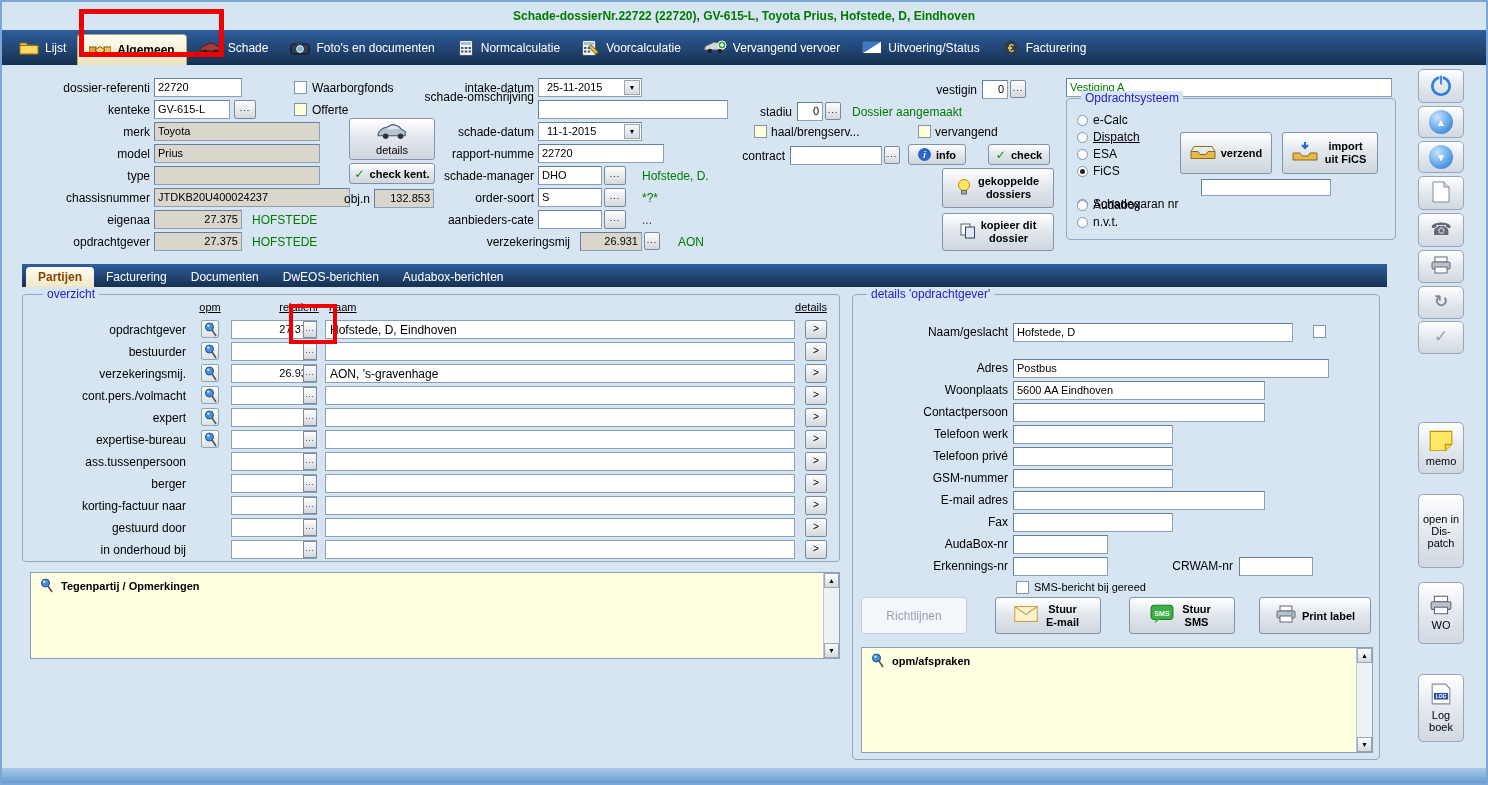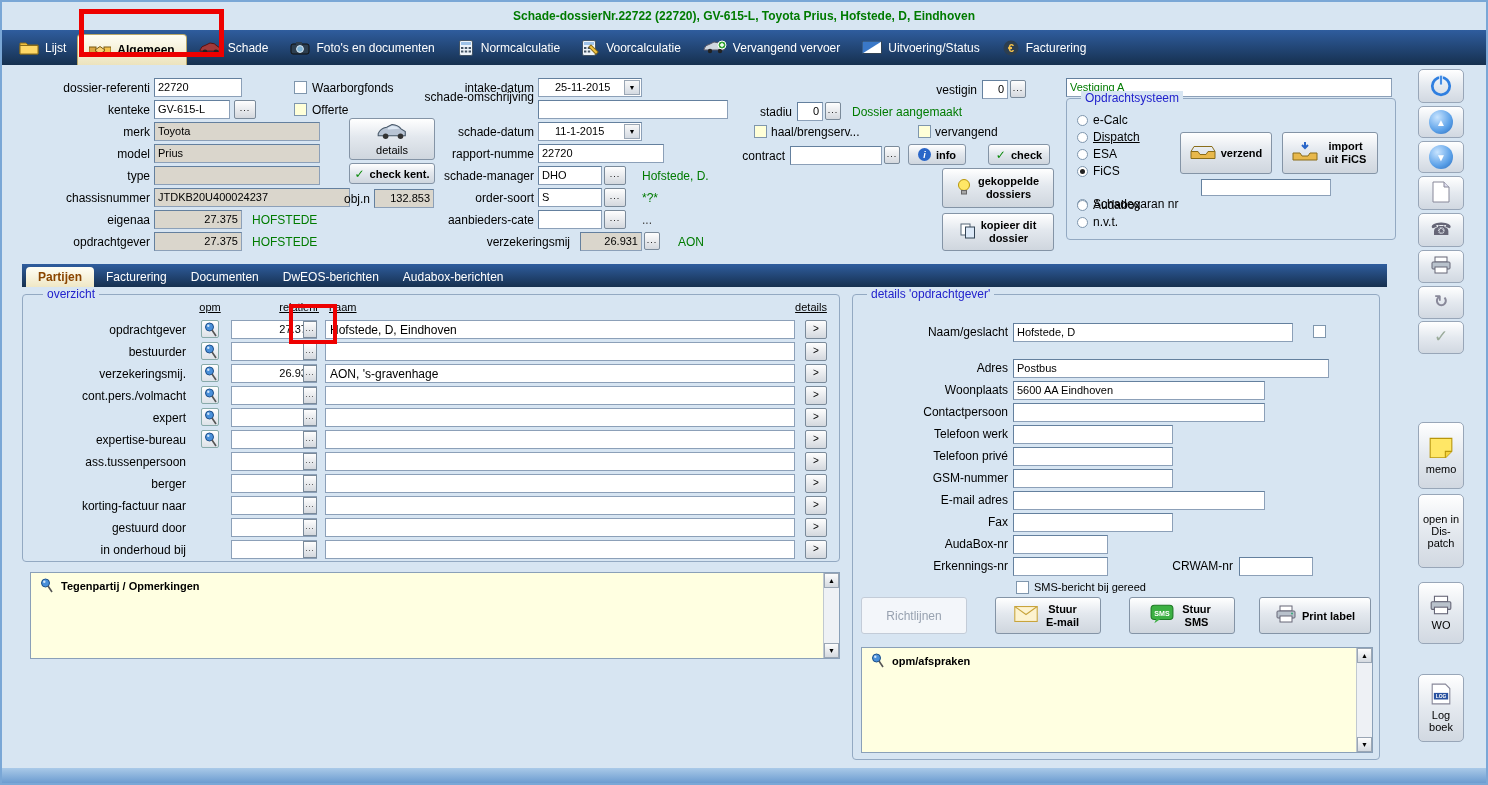--- a/index.html
+++ b/index.html
@@ -18,21 +18,21 @@
 .inp.g{background:#dad6cc}
 .inp.n{text-align:right}
 .gtext{position:absolute;color:var(--c-value-green,#007b00);font-size:12px;white-space:nowrap}
 .dots{position:absolute;width:22px;height:19px;background:linear-gradient(#fefefe,#d4d8de);border:1px solid #7a8a9a;border-radius:2px;font-size:9px;line-height:14px;text-align:center;letter-spacing:1px;cursor:pointer}
 .dots.sm{width:16px;height:18px}
 .btn{position:absolute;background:linear-gradient(#ffffff,#e3e8ee 45%,#cfd6de);border:1px solid #8494a6;border-radius:3px;display:flex;align-items:center;justify-content:center;gap:5px;font-size:12px;cursor:pointer;text-align:center}
 .btn b{font-size:11px}
 .chk{position:absolute;width:13px;height:13px;background:#fff;border:1px solid #7f96ad}
 .chk.y{background:#ffffd8}
 .cbo{position:absolute;height:19px;background:#fff;border:1px solid #8ca0b8;border-top-color:#64809e;font-size:11px}
-.cbo-txt{position:absolute;left:16px;top:2px;right:18px;overflow:hidden;white-space:nowrap}
+.cbo-txt{position:absolute;left:8px;top:2px;right:18px;overflow:hidden;white-space:nowrap}
 .ca{position:absolute;right:1px;top:1px;bottom:1px;width:16px;background:linear-gradient(#f8f8f8,#d4dae2);border:1px solid #9aa6b4;font-size:7px;display:flex;align-items:center;justify-content:center;cursor:pointer}
 .groupbox{position:absolute;border:1px solid #93a9c2;border-radius:4px}
 .gb-title{position:absolute;top:-8px;left:14px;background:#d7e5f2;padding:0 4px;color:var(--c-group-title,#2222cc);font-size:12px;white-space:nowrap}
 .radio-row{position:absolute;left:10px;display:flex;align-items:center;gap:5px;font-size:12px}
 .radio{width:11px;height:11px;border-radius:50%;background:#fff;border:1px solid #7f96ad;display:inline-block;position:relative}
 .radio.sel::after{content:"";position:absolute;inset:2px;background:#222;border-radius:50%}
 
 .subtabs{position:absolute;left:20px;top:262px;width:1365px;height:23px;background:linear-gradient(var(--c-toolbar-top,#2f5d9e),var(--c-toolbar-bottom,#16304f));display:flex;align-items:flex-end;padding-left:4px}
 .stab{padding:3px 12px;color:#fff;font-size:12px;white-space:nowrap;cursor:pointer}
 .stab.active{background:linear-gradient(#fffef5,#efe7c5);color:var(--c-selected-tab-text,#8a4500);border-radius:4px 4px 0 0;font-weight:bold}
@@ -613,21 +613,21 @@
           <rect x="2" y="6" width="18" height="7" rx="1" fill="#b9c2cc" stroke="#667"></rect>
           <rect x="5" y="11" width="12" height="6" fill="#fff" stroke="#667"></rect>
         </svg></span>
   </div>
   <div class="side-btn" style="top:284px;height:33px">
     <span class="glyph" style="font-weight:bold;color:#889">↻</span>
   </div>
   <div class="side-btn" style="top:319px;height:33px">
     <span class="glyph" style="color:#9aab9a">✓</span>
   </div>
-  <div class="side-btn" style="top:420px;height:67px">
+  <div class="side-btn" style="top:420px;height:52px">
     <span><svg width="26" height="22" viewBox="0 0 24 20">
           <path d="M2 2 h20 v12 l-6 6 h-14 z" fill="#ffe766" stroke="#b8960a"></path>
           <path d="M22 14 h-6 v6" fill="#f5d33f" stroke="#b8960a"></path>
         </svg></span>
     <span>memo</span>
   </div>
   <div class="side-btn" style="top:492px;height:74px;padding:2px">
     <span style="white-space:normal;word-break:break-word">open in Dis-patch</span>
   </div>
   <div class="side-btn" style="top:580px;height:62px">

